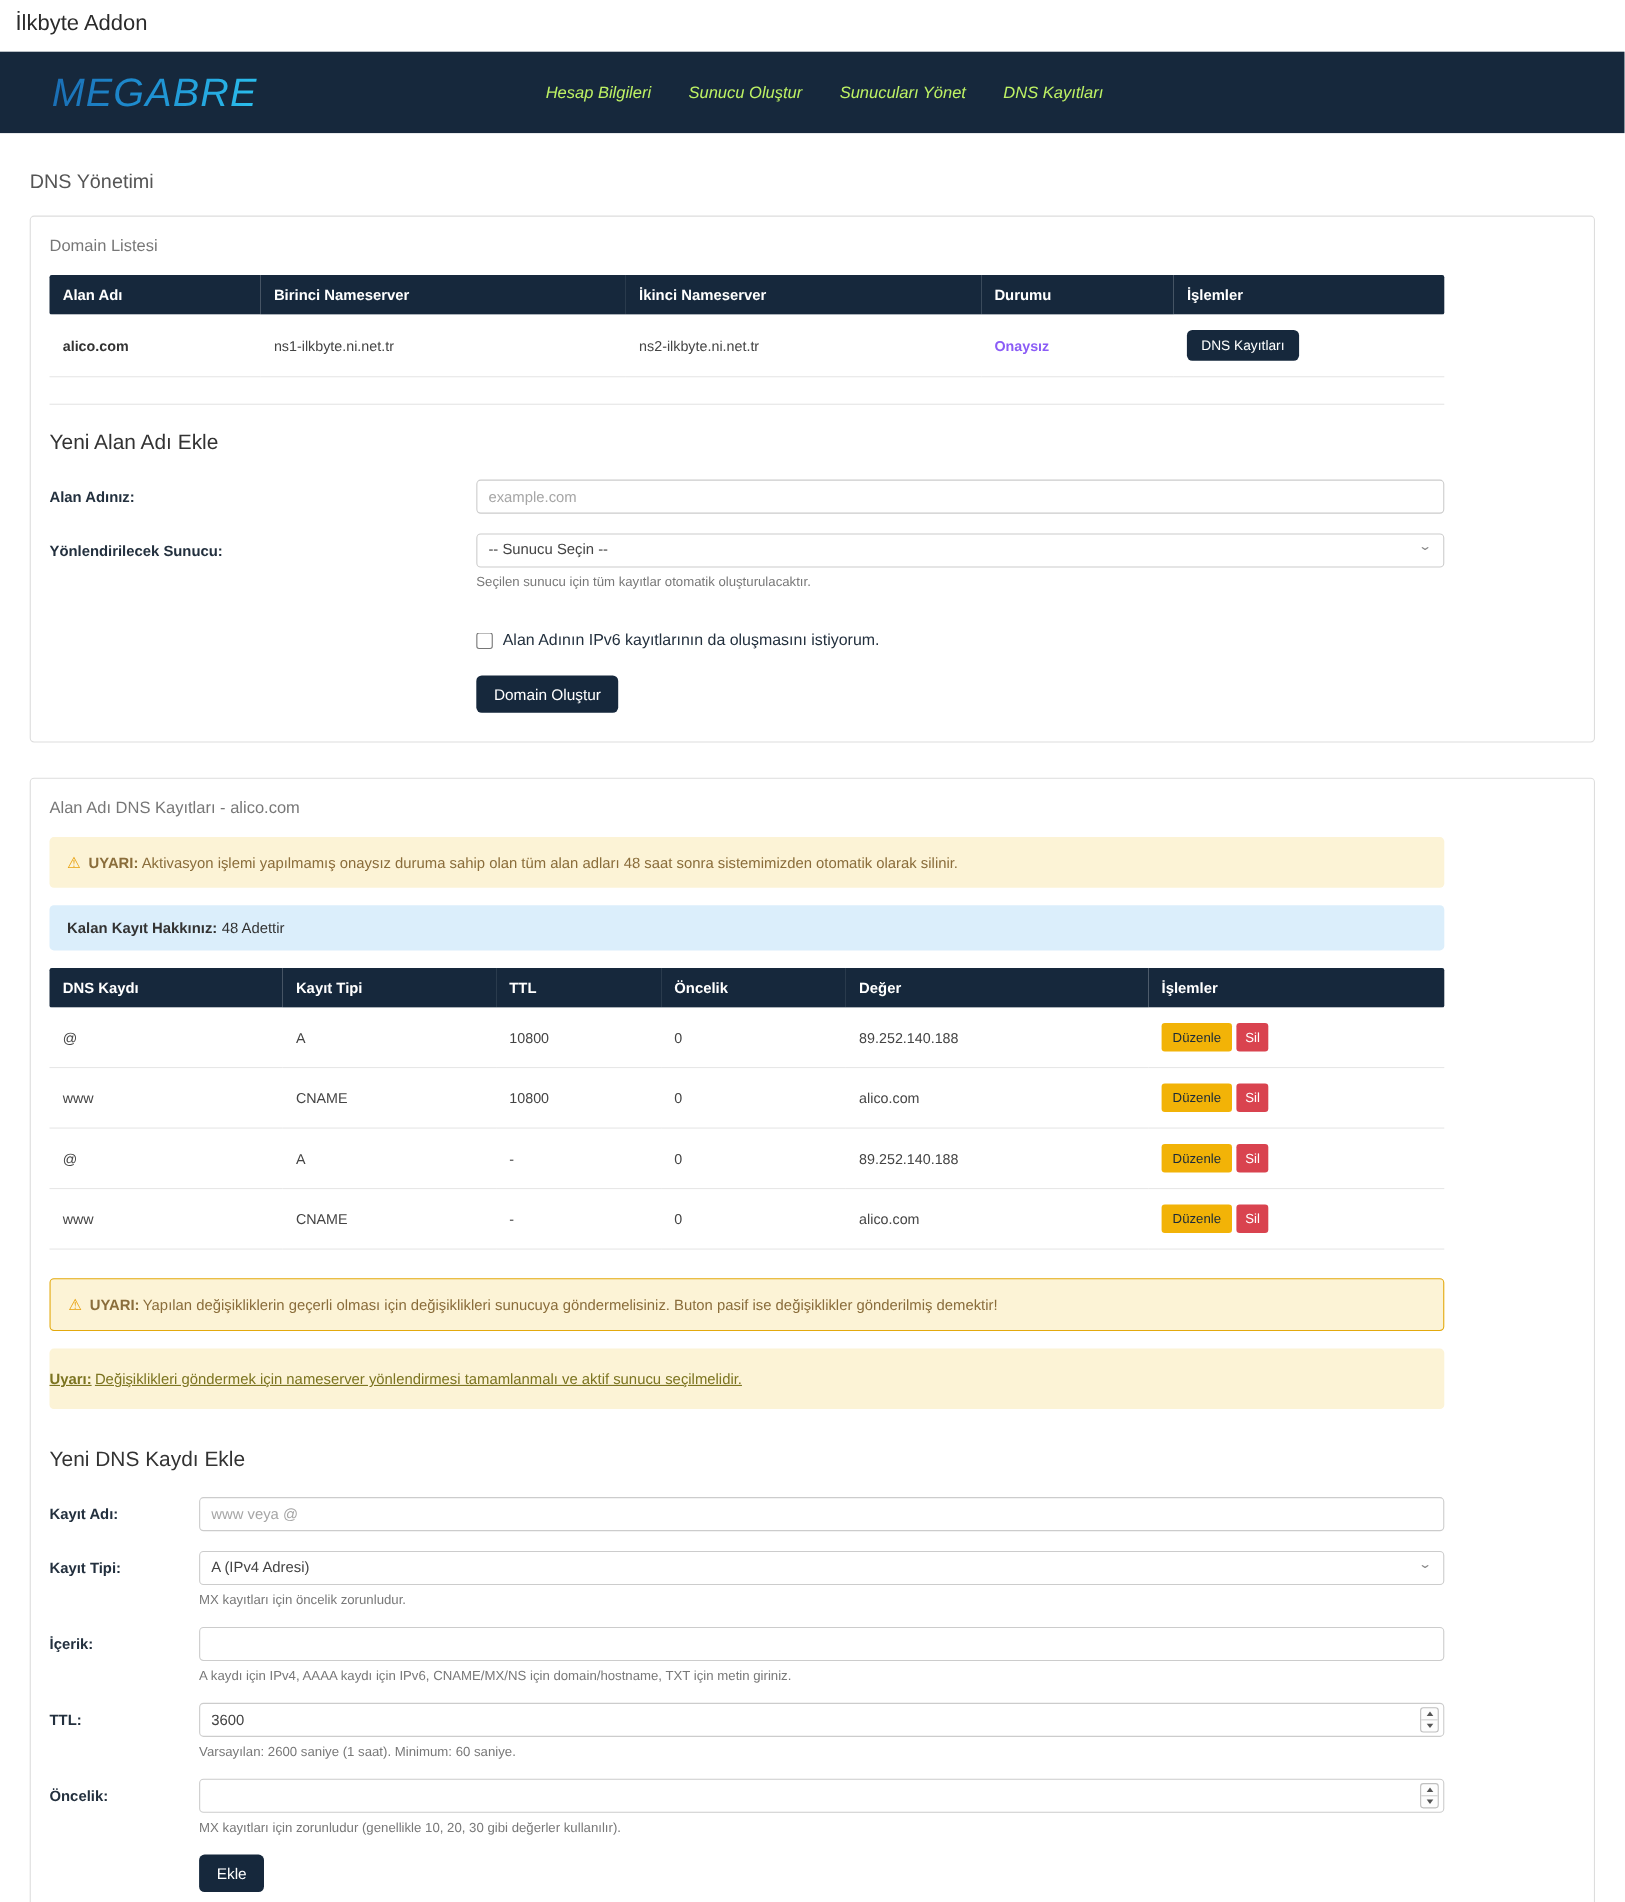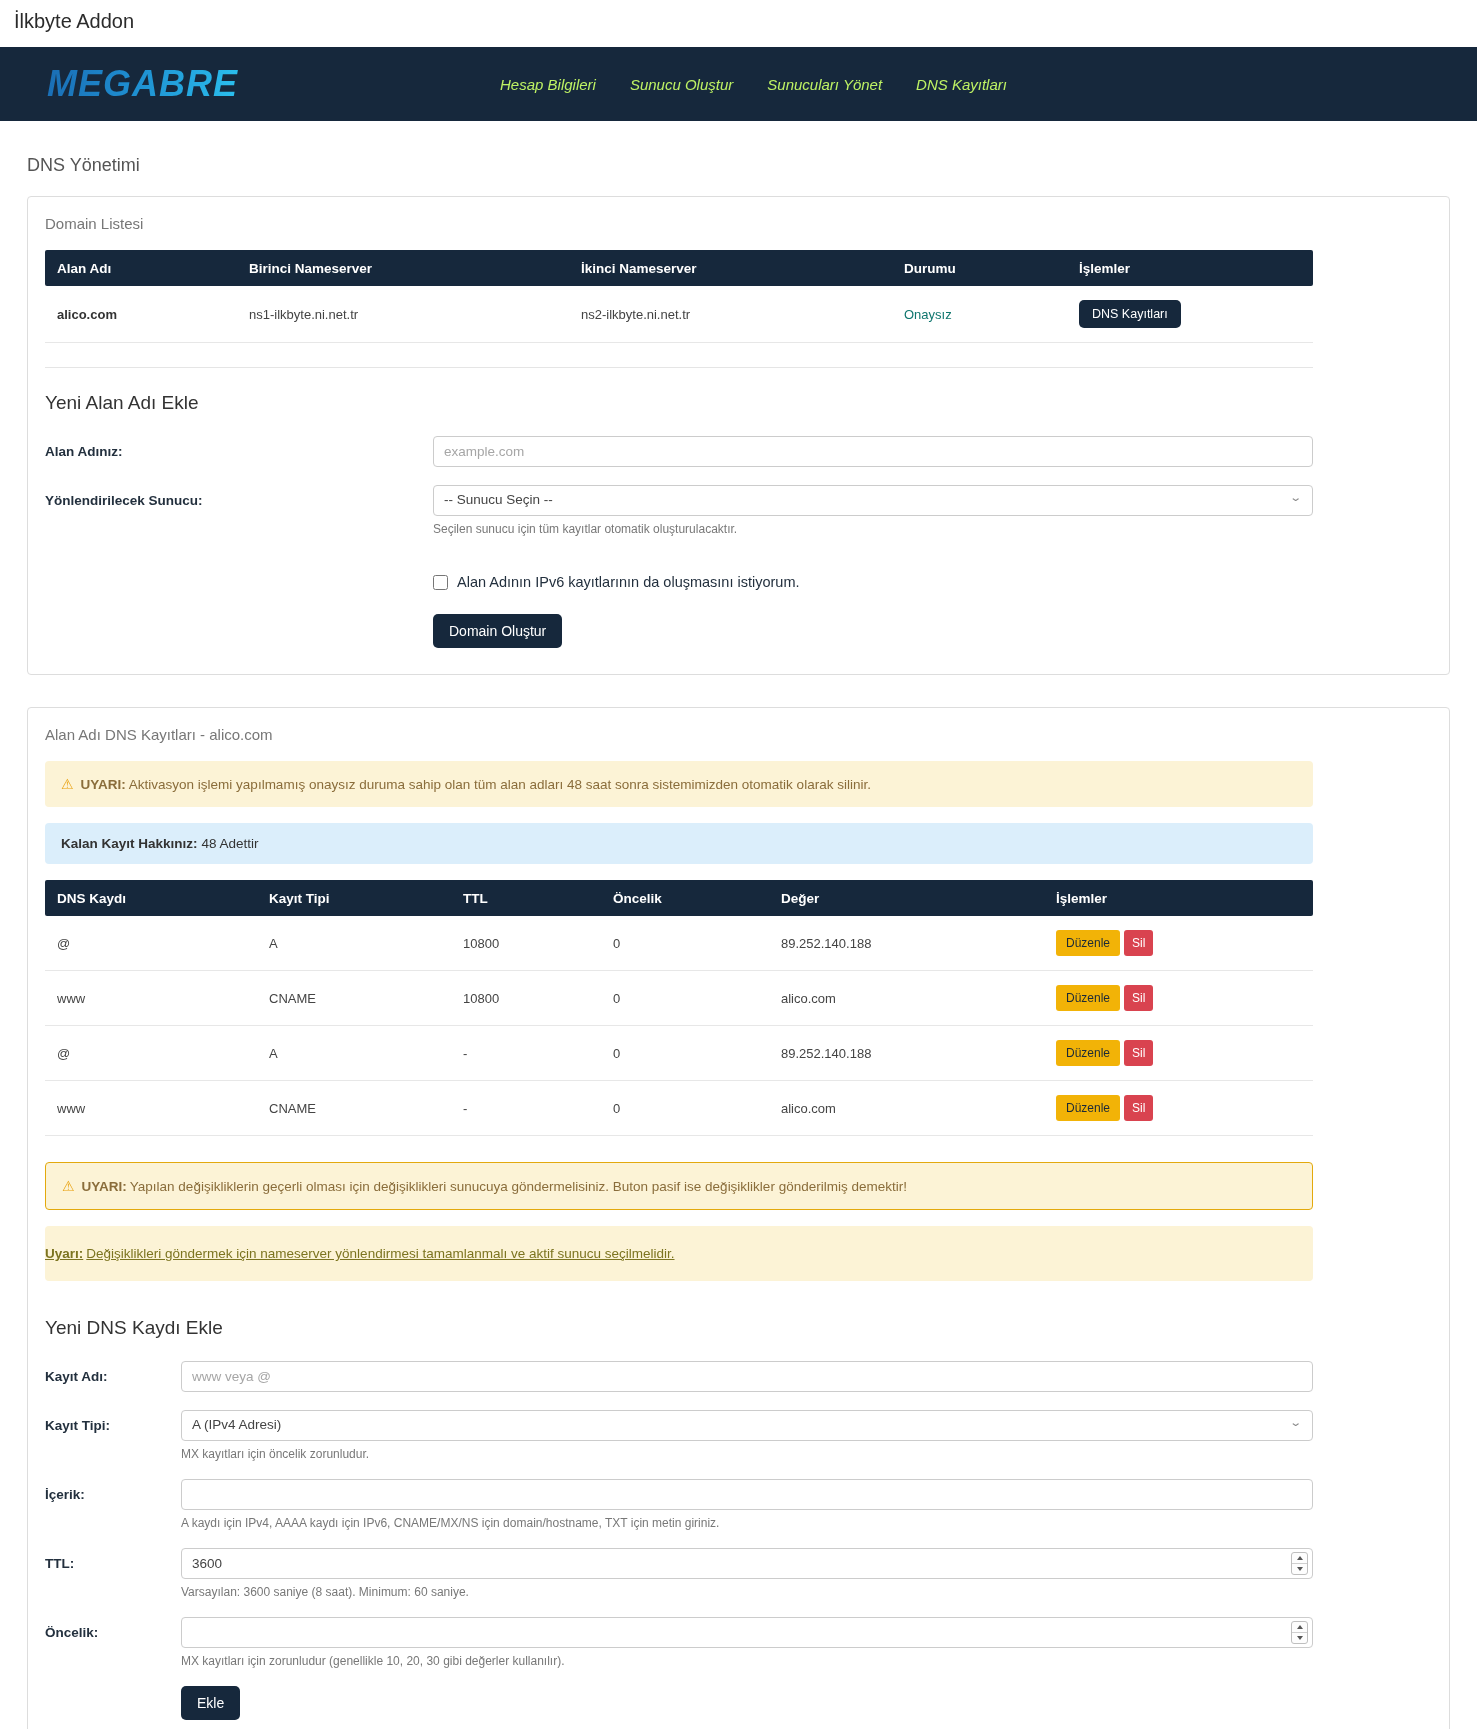--- a/index.html
+++ b/index.html
@@ -3,21 +3,21 @@
 <meta charset="utf-8">
 <style>
   * { margin:0; padding:0; box-sizing:border-box; }
   html,body { background:#fff; font-family:"Liberation Sans", sans-serif; color:#333; }
   body { width:1477px; min-height:1729px; font-size:13px; }
 
   .page-title { font-size:20px; color:#2b2b2b; padding:10px 0 14px 14px; font-weight:400; }
 
   
   .navbar { background:#16283c; height:74px; display:flex; align-items:center; }
-  .brand { margin-left:47px; font-size:36px; font-weight:700; font-style:italic; letter-spacing:1px;
+  .brand { margin-left:47px; font-size:36px; font-weight:400; font-style:italic; letter-spacing:1px;
            background:linear-gradient(100deg,#1a6db4 0%,#1e8ed0 45%,#2bc0ee 100%);
            -webkit-background-clip:text; background-clip:text; color:transparent; user-select:none; }
   .nav-menu { display:flex; margin-left:245px; gap:0; }
   .nav-menu a { color:#bef264; text-decoration:none; font-size:15px; padding:10px 17px; white-space:nowrap;font-style:italic; }
 
   .section-heading { font-size:18px; color:#555; font-weight:400; margin:34px 0 20px 27px; }
 
   
   .card { border:1px solid #ddd; border-radius:4px; margin:0 27px; background:#fff; padding:18px 17px 26px 17px; }
   .card + .card-gap { height:32px; }
@@ -25,21 +25,21 @@
   .card-content { width:1268px; }
 
   
   table { border-collapse:collapse; table-layout:fixed; width:1268px; }
   thead th { background:#16283c; color:#fff; text-align:left; font-size:13.5px; font-weight:700;
              padding:10px 12px; height:36px; }
   thead th:first-child { border-radius:2px 0 0 2px; }
   thead th:last-child  { border-radius:0 2px 2px 0; }
   tbody td { padding:14px 12px; font-size:13px; color:#444; border-bottom:1px solid #e7e7e7; background:#fff; }
   .domain-name { font-weight:700; color:#333; }
-  .status-unapproved { color:#0f766e; font-weight:400; }
+  .status-unapproved { color:#8b5cf6; font-weight:700; }
 
   .btn { display:inline-block; border:none; border-radius:4px; cursor:pointer; font-family:inherit; }
   .btn-dark { background:#16283c; color:#fff; font-size:12.5px; padding:7px 13px; border-radius:5px; }
   .btn-edit { background:#f2b307; color:#1b2a38; font-size:12px; padding:6px 10px; border-radius:3px; margin-right:4px; }
   .btn-del  { background:#d9434f; color:#fff; font-size:12px; padding:6px 8px; border-radius:3px; }
 
   .divider { border:none; border-top:1px solid #e5e5e5; margin:24px 0 0 0; }
 
   .form-heading { font-size:19px; color:#333; font-weight:400; margin:24px 0 22px 0; }
 
@@ -288,21 +288,21 @@
           <input type="text" class="txt-input" value="3600" style="">
           <div class="spinner">
             <span>
                 <i class="tri-up"></i>
               </span>
             <span>
                 <i class="tri-down"></i>
               </span>
           </div>
         </div>
-        <div class="help">Varsayılan: 3600 saniye (8 saat). Minimum: 60 saniye.</div>
+        <div class="help">Varsayılan: 2600 saniye (1 saat). Minimum: 60 saniye.</div>
       </div>
     </div>
 
     <div class="form-row narrow-label mt8">
       <div class="flabel">Öncelik:</div>
       <div class="fcontrol">
         <div class="num-wrap">
           <input type="text" class="txt-input" style="">
           <div class="spinner">
             <span>

